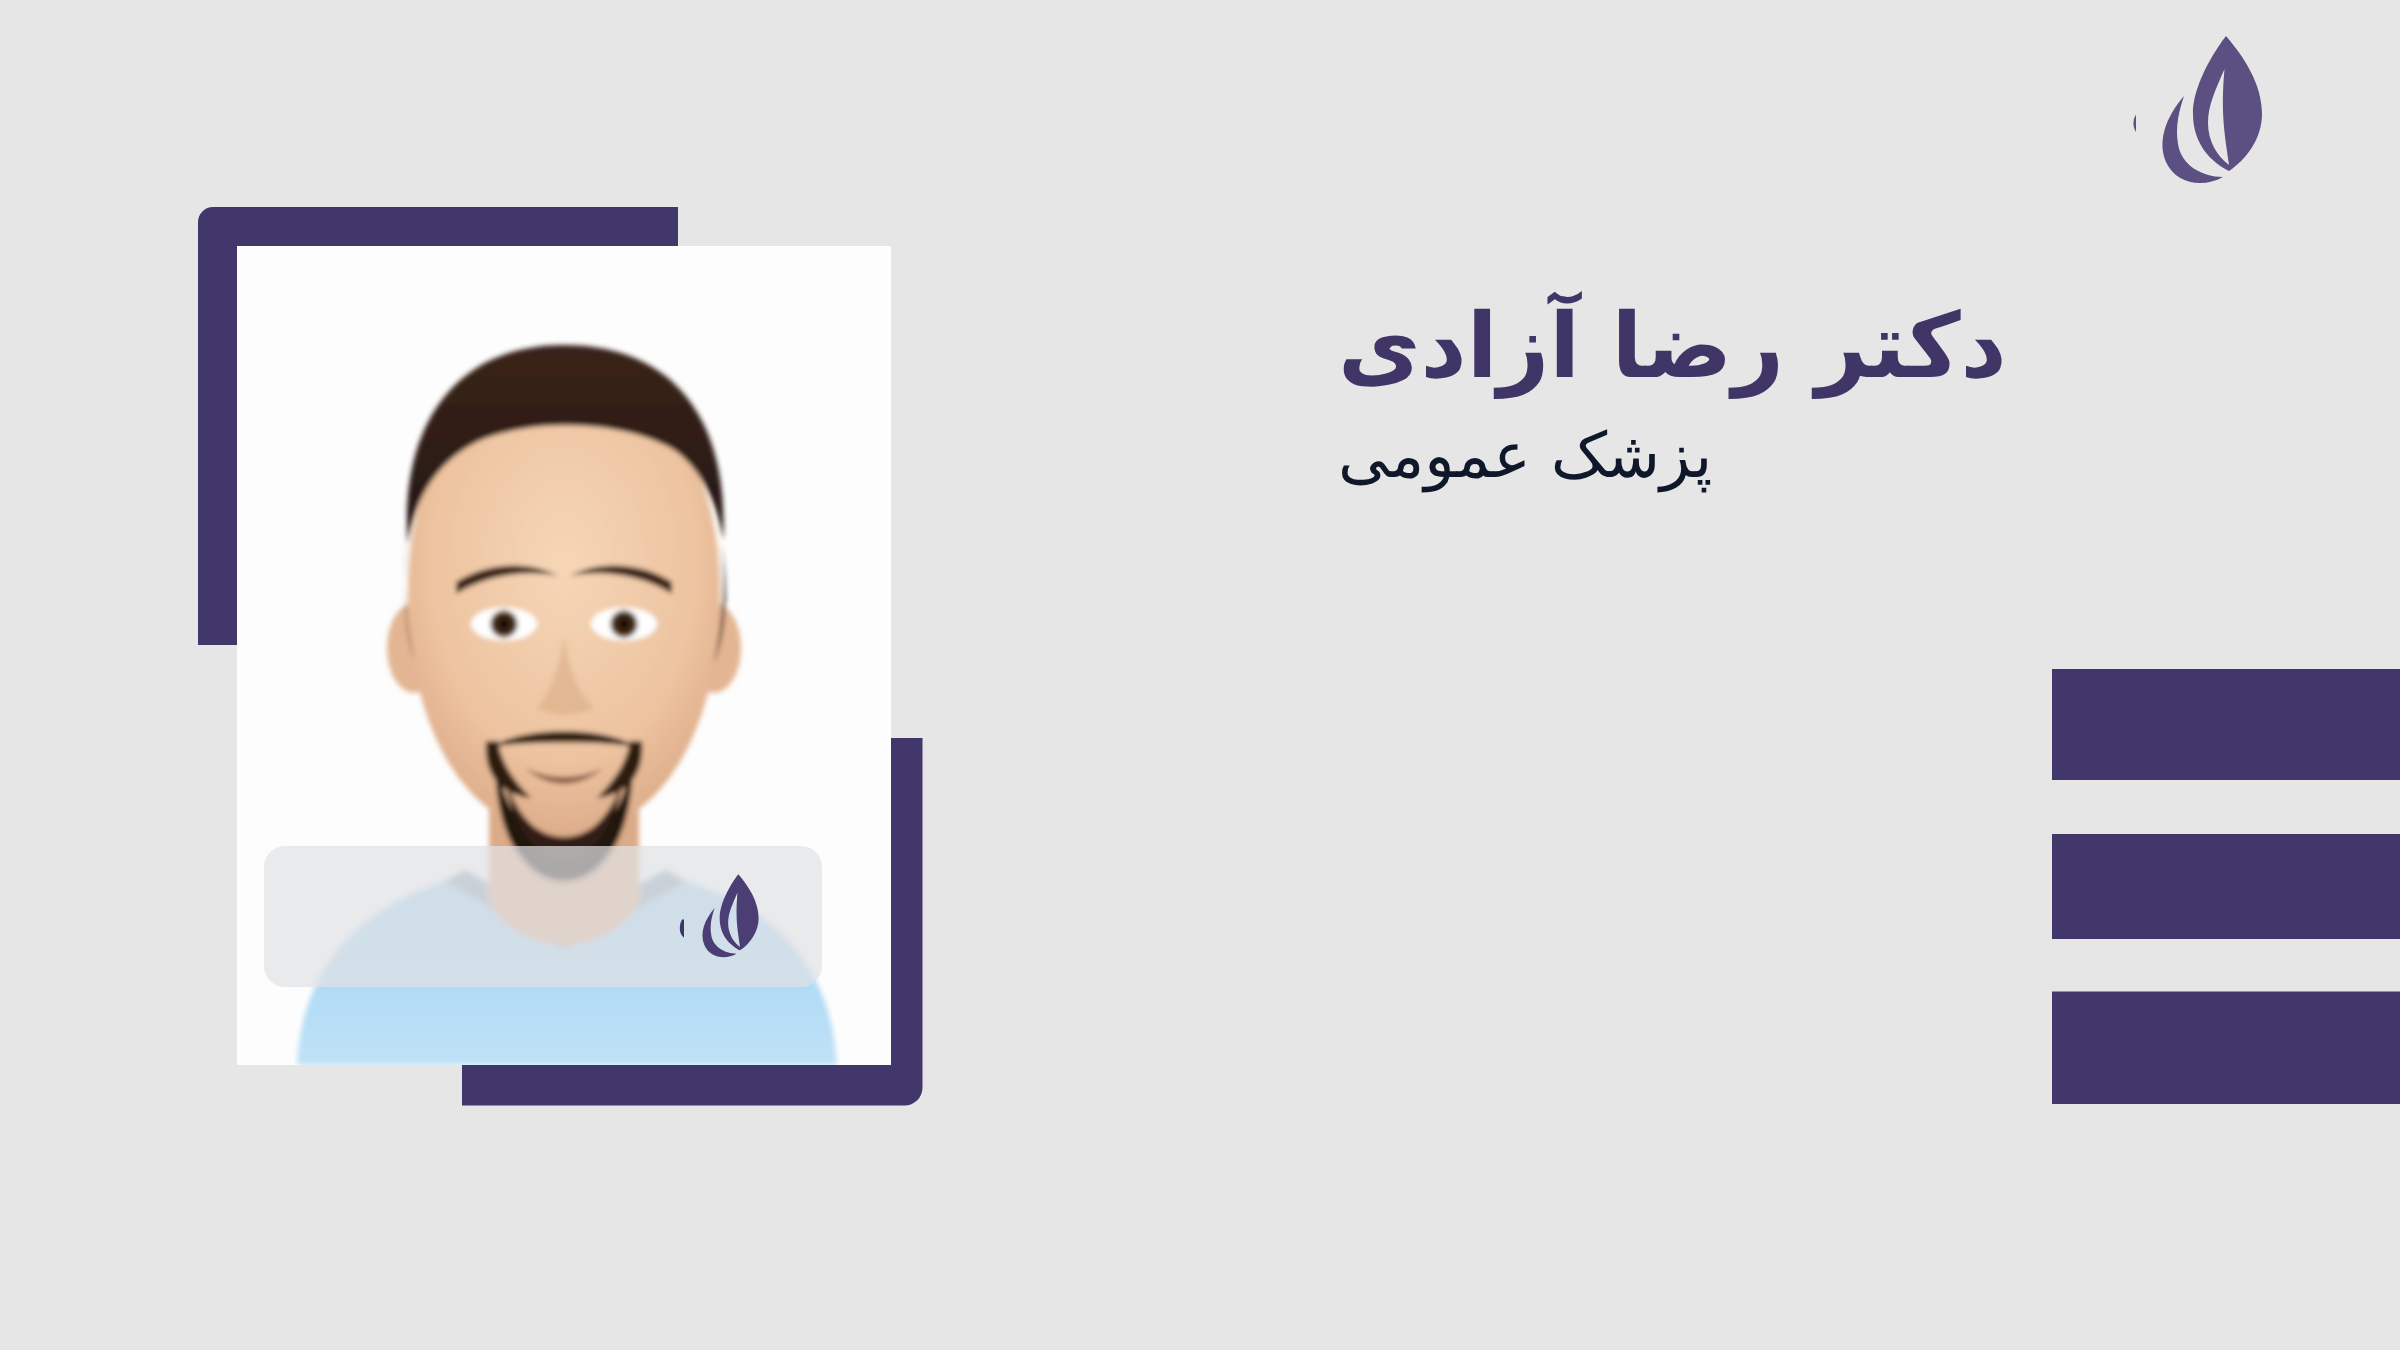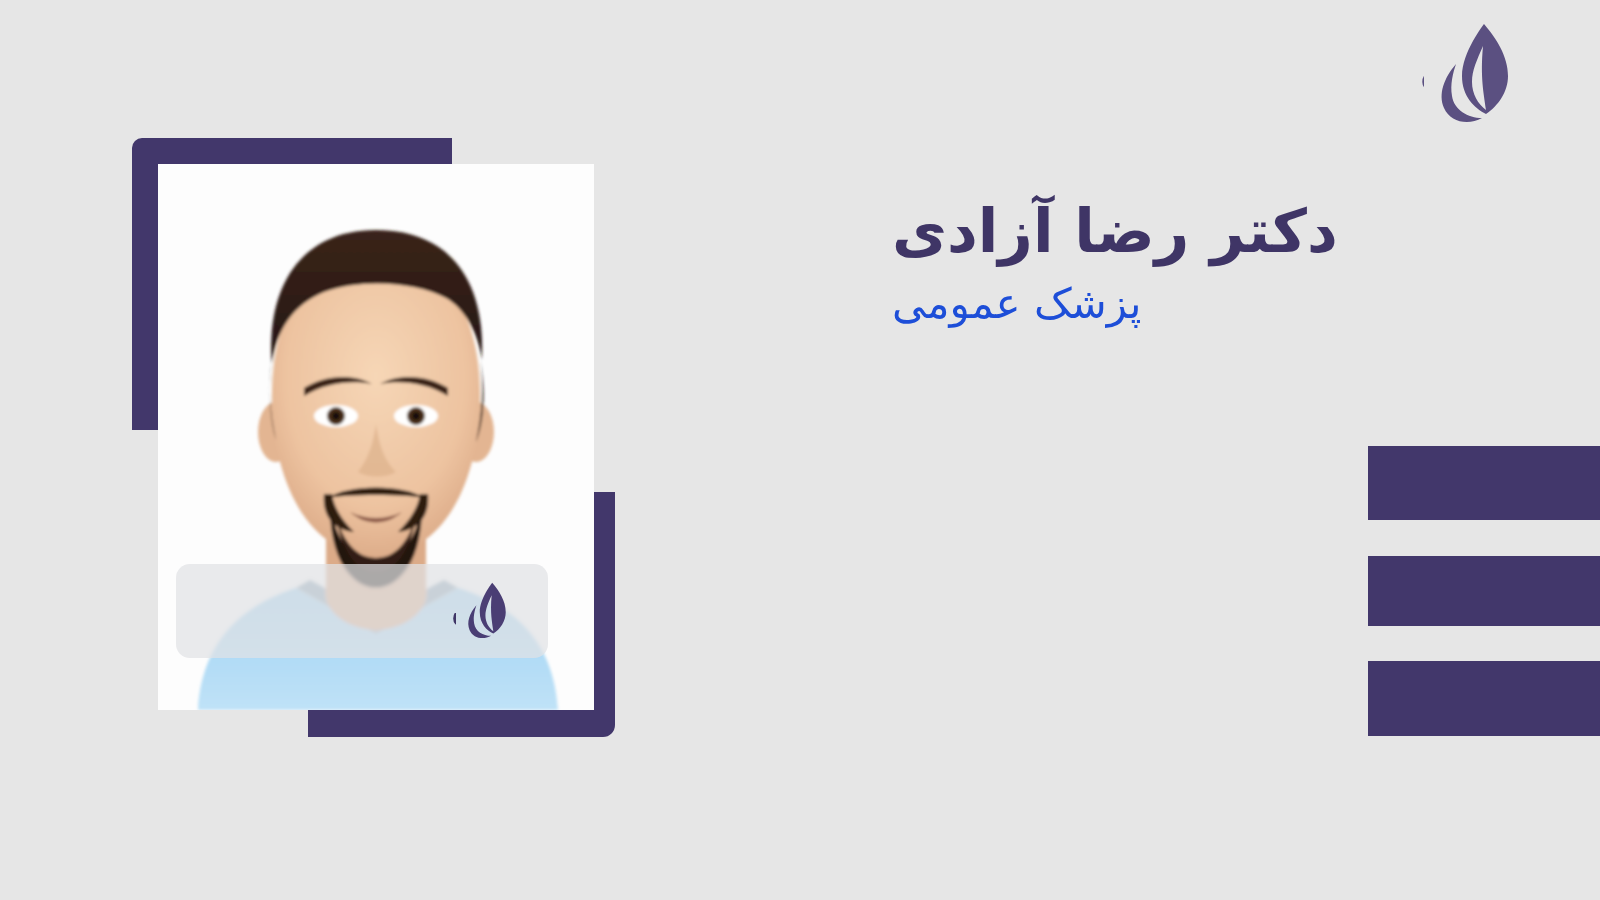--- a/index.html
+++ b/index.html
@@ -67,21 +67,21 @@
     color: #3f3566;
     letter-spacing: 0;
     white-space: nowrap;
     text-align: left;
   }
   .doctor-specialty {
     margin: 14px 0 0 0;
     font-size: 42px;
     line-height: 1.2;
     font-weight: 400;
-    color: #1d4ed8;
+    color: #0f172a;
     white-space: nowrap;
     text-align: left;
   }
 
   
   .deco-bars {
     position: absolute;
     left: 1368px;
     top: 446px;
     width: 232px;

